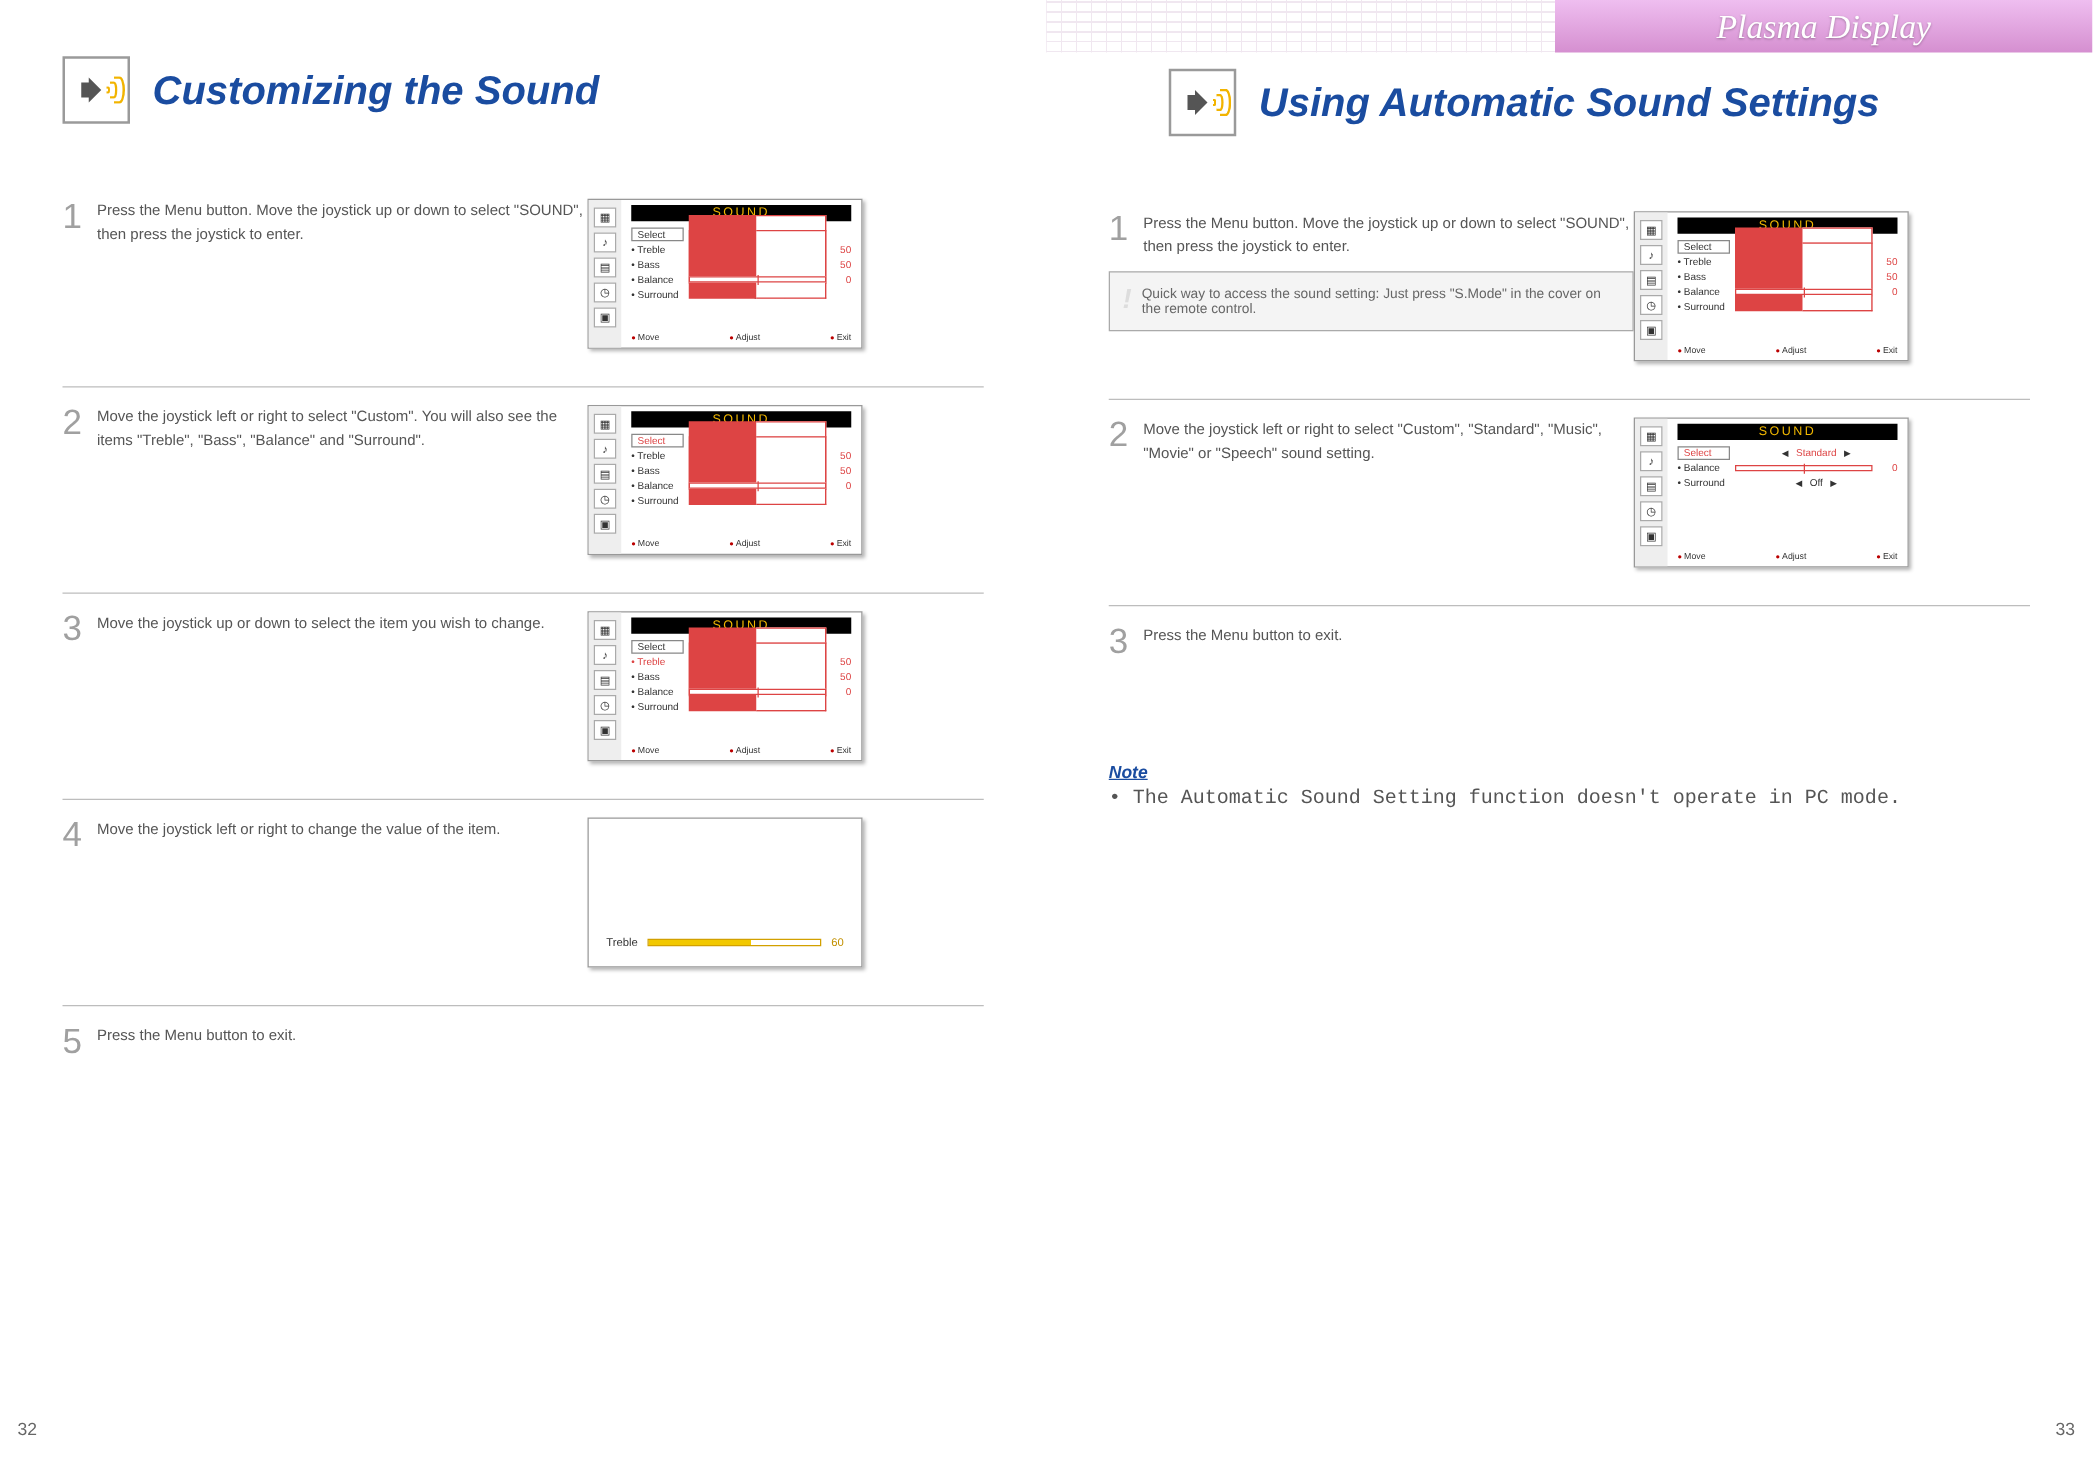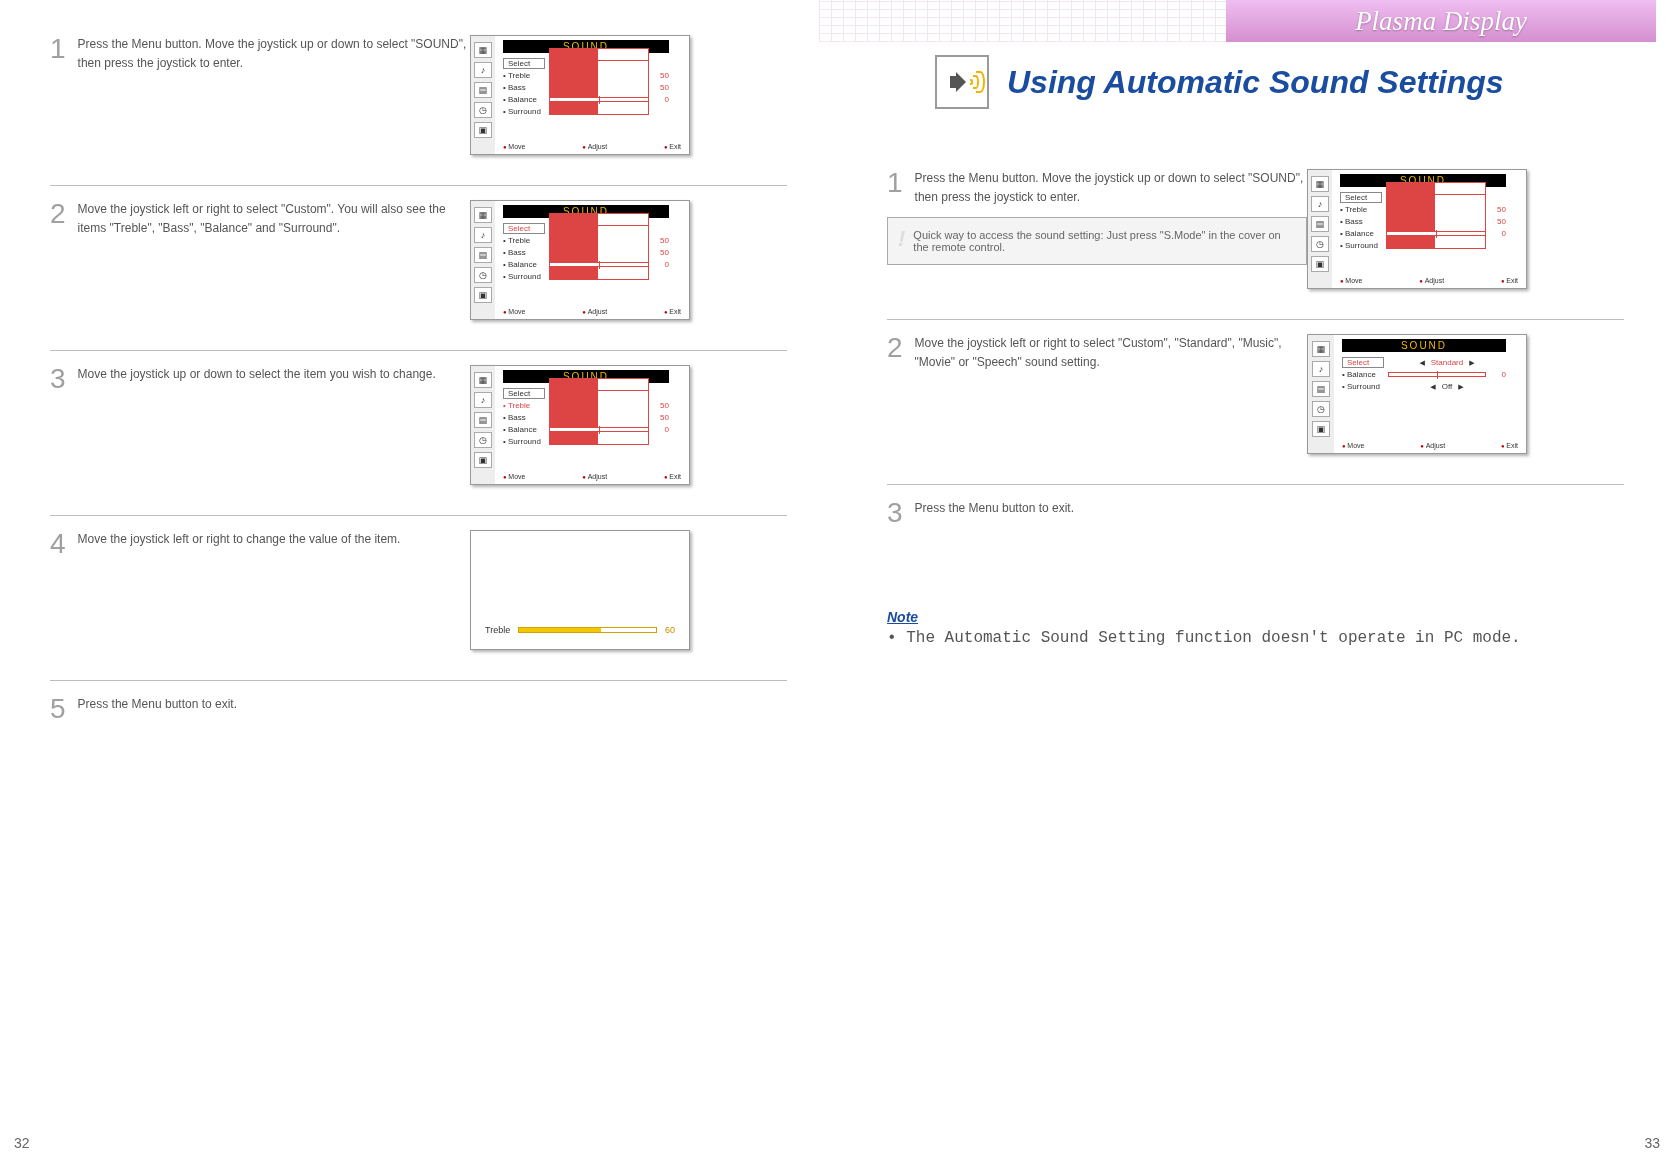--- a/index.html
+++ b/index.html
@@ -1,19 +1,19 @@
 <!DOCTYPE html>
 <html><head>
 <meta charset="utf-8">
 <style>
   *{box-sizing:border-box;margin:0;padding:0;}
   body{font-family:Verdana,Geneva,sans-serif;background:#fff;color:#333;width:1674px;height:1169px;position:relative;}
   .page{display:flex;width:100%;height:100%;}
   .half{flex:1;padding:35px 50px 20px 50px;position:relative;}
-  .header{position:absolute;top:0;right:18px;width:100%;height:40px;}
+  .header{position:absolute;top:0;right:0;width:100%;height:40px;}
   .plasma-bar{position:absolute;top:0;right:0;width:430px;height:42px;background:linear-gradient(180deg,#efbef0,#d58fd0);display:flex;align-items:center;justify-content:center;}
   .plasma-bar span{font-family:"Comic Sans MS",cursive;font-size:27px;font-style:italic;color:#fff;text-shadow:0 1px 2px rgba(0,0,0,.3);}
   .circuitry{position:absolute;top:0;left:0;right:430px;height:42px;opacity:.18;background:repeating-linear-gradient(0deg,#b080b0 0 1px,transparent 1px 8px),repeating-linear-gradient(90deg,#b080b0 0 1px,transparent 1px 12px);}
   .title-row{display:flex;align-items:center;gap:18px;margin-top:10px;margin-bottom:60px;}
   .sound-icon-box{width:54px;height:54px;border:2px solid #9a9a9a;display:flex;align-items:center;justify-content:center;background:#fff;}
   .sound-icon-box .spk{position:relative;width:28px;height:28px;}
   .spk::before{content:"";position:absolute;left:2px;top:8px;width:8px;height:12px;background:#555;}
   .spk::after{content:"";position:absolute;left:8px;top:4px;border-style:solid;border-width:10px 0 10px 10px;border-color:transparent transparent transparent #555;}
   .waves{position:absolute;left:22px;top:2px;width:16px;height:24px;}
   .waves span{position:absolute;border:2px solid #f2b400;border-left:none;border-radius:0 50% 50% 0;}
@@ -22,21 +22,21 @@
   .waves span:nth-child(3){left:6px;top:1px;width:9px;height:22px;}
   .page-title{font-size:32px;font-weight:bold;font-style:italic;color:#1a4ca0;}
   .step{display:flex;align-items:flex-start;margin-bottom:22px;width:100%;}
   .step-left{display:flex;align-items:flex-start;width:420px;flex:0 0 420px;}
   .stepnum{font-size:28px;color:#a0a0a0;font-weight:300;margin-right:12px;line-height:1;}
   .steptext{font-size:12px;line-height:1.6;color:#555;}
   .divider{border-top:1px solid #bdbdbd;margin:30px 0 14px 0;}
   .osd{width:220px;height:120px;border:1px solid #999;box-shadow:2px 2px 3px rgba(0,0,0,.3);background:#fff;font-size:8px;color:#333;position:relative;display:flex;}
   .osd-icons{width:26px;background:#eee;display:flex;flex-direction:column;align-items:center;padding-top:6px;gap:4px;}
   .osd-icons .ic{width:18px;height:16px;background:#fff;border:1px solid #aaa;font-size:9px;display:flex;align-items:center;justify-content:center;}
-  .osd-body{flex:1;padding:4px 20px 0 8px;position:relative;}
+  .osd-body{flex:1;padding:4px 8px 0 8px;position:relative;}
   .osd-title{background:#000;color:#f2b800;font-size:10px;letter-spacing:2px;text-align:center;padding:1px 0;margin-bottom:4px;}
   .osd-row{display:flex;align-items:center;height:12px;gap:4px;}
   .osd-row .lbl{width:42px;}
   .osd-row .bar{flex:1;height:5px;background:#d44;position:relative;}
   .osd-row .bar.half::after{content:"";position:absolute;right:0;top:0;bottom:0;width:50%;background:#fff;border:1px solid #d44;border-left:none;}
   .osd-row .bar.center{background:#fff;border:1px solid #d44;position:relative;}
   .osd-row .bar.center::after{content:"";position:absolute;left:50%;top:-2px;width:1px;height:8px;background:#d44;}
   .osd-row .val{width:16px;text-align:right;color:#d44;}
   .osd-row .sel{flex:1;display:flex;align-items:flex-end;justify-content:center;gap:6px;}
   .osd-row .sel .tri{font-size:7px;color:#333;}
@@ -55,20 +55,32 @@
   .pagenum{position:absolute;bottom:18px;font-size:14px;color:#666;}
   .pagenum.left{left:14px;}
   .pagenum.right{right:14px;}
 </style>
 </head>
 <body>
 
 <div class="page">
 
   <div class="half">
+    <div class="title-row">
+      <div class="sound-icon-box">
+        <div class="spk">
+            <div class="waves">
+              <span></span>
+              <span></span>
+              <span></span>
+            </div>
+          </div>
+      </div>
+      <div class="page-title">Customizing the Sound</div>
+    </div>
 
     <div class="step">
       <div class="step-left">
         <div class="stepnum">1</div>
         <div class="steptext">Press the Menu button. Move the joystick up or down to select "SOUND", then press the joystick to enter.</div>
       </div>
       <div class="osd">
         <div class="osd-icons">
             <div class="ic">▦</div>
             <div class="ic">♪</div>

